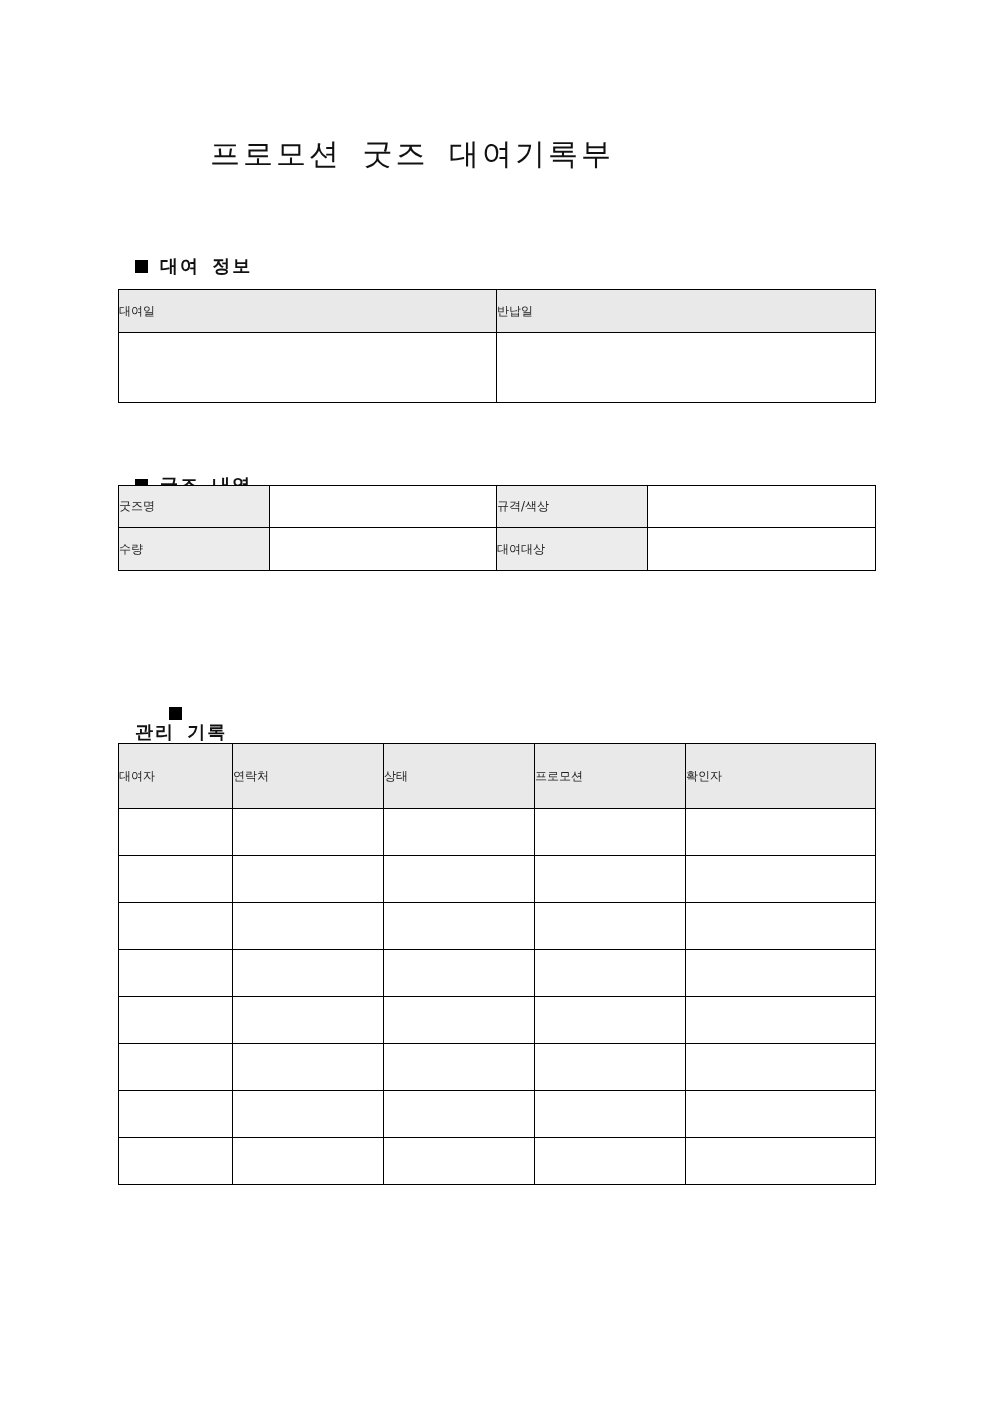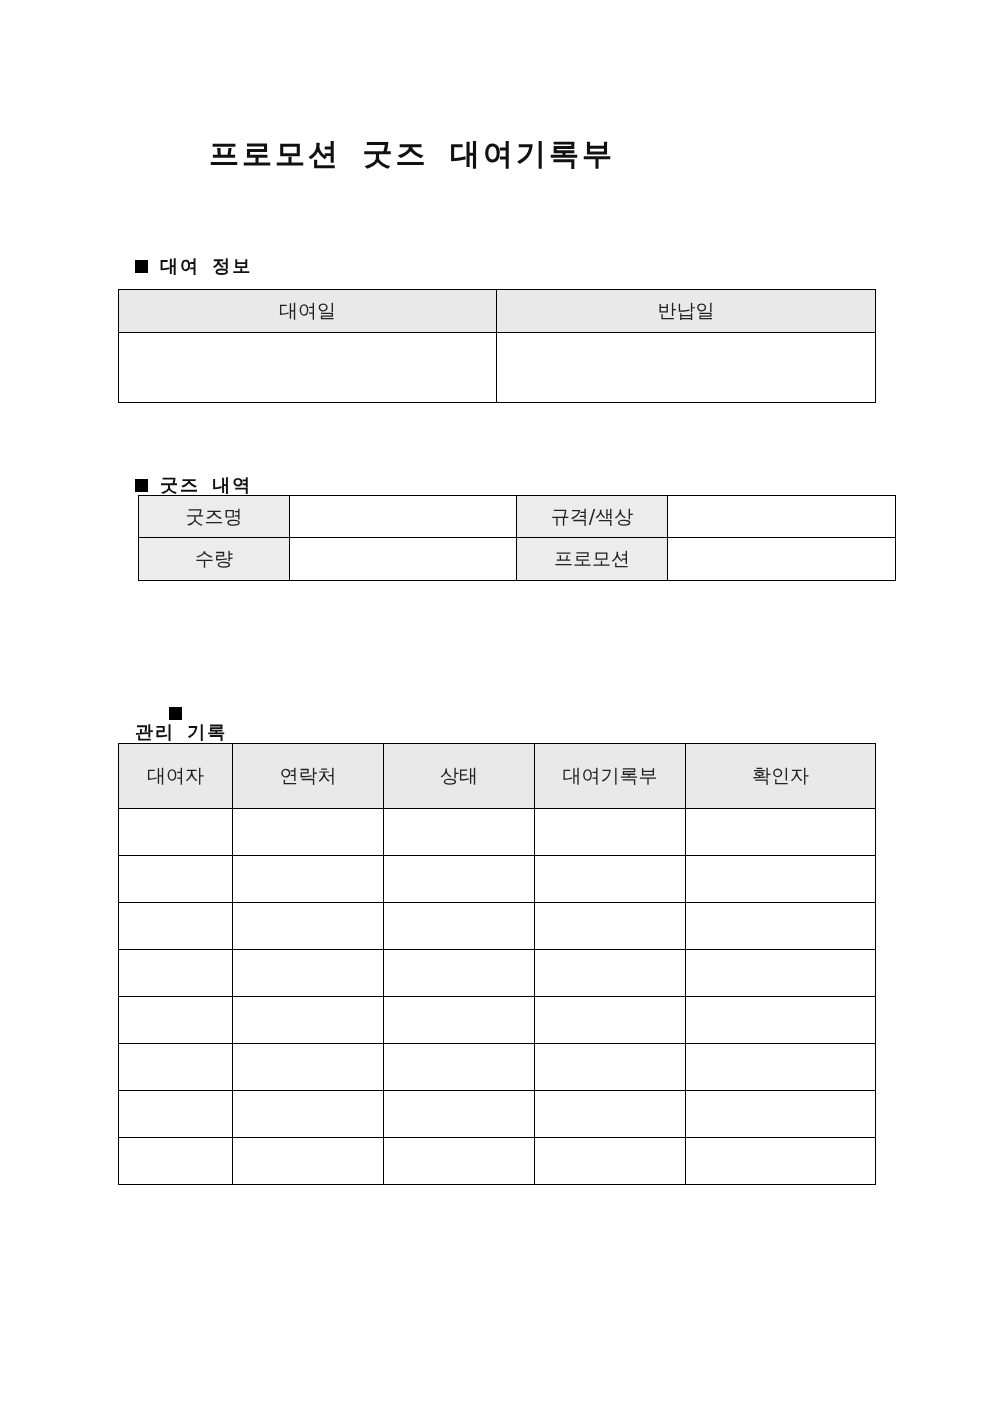--- a/index.html
+++ b/index.html
@@ -2,36 +2,36 @@
 <html><head>
   <meta charset="utf-8">
   <style>
     html, body { margin: 0; padding: 0; background: #ffffff; }
     body {
       width: 992px; height: 1403px; position: relative; overflow: hidden;
       font-family: "DejaVu Sans", "Liberation Sans", sans-serif; color: #111;
     }
     .title {
       position: absolute; top: 134px; left: 0; width: 824px; text-align: center;
-      font-size: 30px; font-weight: bold; letter-spacing: 3px; word-spacing: 8px;
+      font-size: 30px; font-weight: normal; letter-spacing: 3px; word-spacing: 8px;
     }
     .section-title {
       position: absolute; left: 135px; font-size: 18px; font-weight: bold;
       letter-spacing: 2px; word-spacing: 4px; display: flex; align-items: center;
     }
     .section-title .sq {
       display: inline-block; width: 13px; height: 13px; background: #000; margin-right: 12px;
     }
     table {
       position: absolute; left: 118px; width: 757px; border-collapse: collapse;
       table-layout: fixed;
     }
     td, th {
-      border: 1.5px solid #000; padding: 6px; text-align: center; vertical-align: middle;
-      font-size: 19px; font-weight: normal; color: #222;
+      border: 1.5px solid #000; padding: 0; text-align: left; vertical-align: middle;
+      font-size: 12px; font-weight: normal; color: #222;
     }
     .hd { background: #e9e9e9; }
     .lbl { background: #ececec; }
   </style>
 </head>
 <body>
 
 <div class="title">프로모션 굿즈 대여기록부</div>
 
 <div class="section-title" style="top:254px;">
@@ -52,38 +52,38 @@
     <td></td>
     <td></td>
   </tr>
 </tbody>
   </table>
 
 <div class="section-title" style="top:473px;">
   <span class="sq"></span>
   <span>굿즈 내역</span>
 </div>
-<table style="top:495px;margin-left:20px;">
+<table style="top:485px;">
   <colgroup>
     <col style="width:151px">
       <col style="width:227px">
       <col style="width:151px">
       <col style="width:228px">
   </colgroup>
   <tbody>
       <tr style="height:42px;">
     <td class="lbl">굿즈명</td>
     <td></td>
     <td class="lbl">규격/색상</td>
     <td></td>
   </tr>
   <tr style="height:43px;">
     <td class="lbl">수량</td>
     <td></td>
-    <td class="lbl">프로모션</td>
+    <td class="lbl">대여대상</td>
     <td></td>
   </tr>
 </tbody>
   </table>
 
 <div class="section-title" style="top:707px;flex-direction:column;">
   <span class="sq"></span>
   <span>관리 기록</span>
 </div>
 <table style="top:743px;">
@@ -92,21 +92,21 @@
       <col style="width:151px">
       <col style="width:151px">
       <col style="width:151px">
       <col style="width:190px">
   </colgroup>
   <tbody>
       <tr style="height:65px;">
     <th class="hd">대여자</th>
     <th class="hd">연락처</th>
     <th class="hd">상태</th>
-    <th class="hd">대여기록부</th>
+    <th class="hd">프로모션</th>
     <th class="hd">확인자</th>
   </tr>
   </tbody>
     <tbody id="log-body">
       <tr style="height: 47px;">
         <td></td>
         <td></td>
         <td></td>
         <td></td>
         <td></td>

